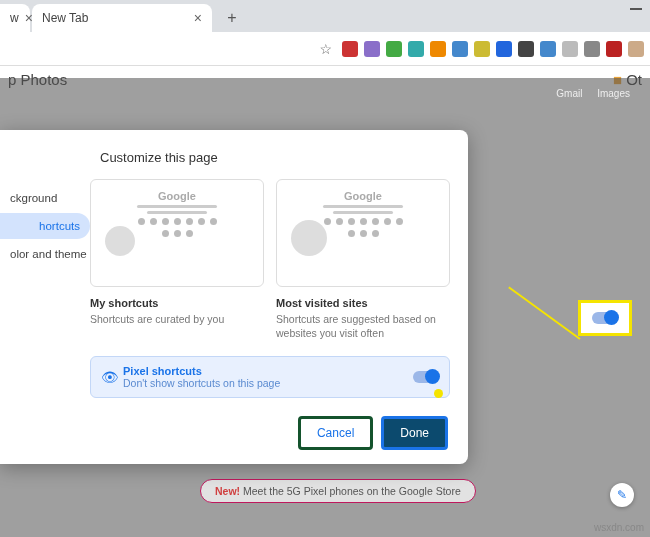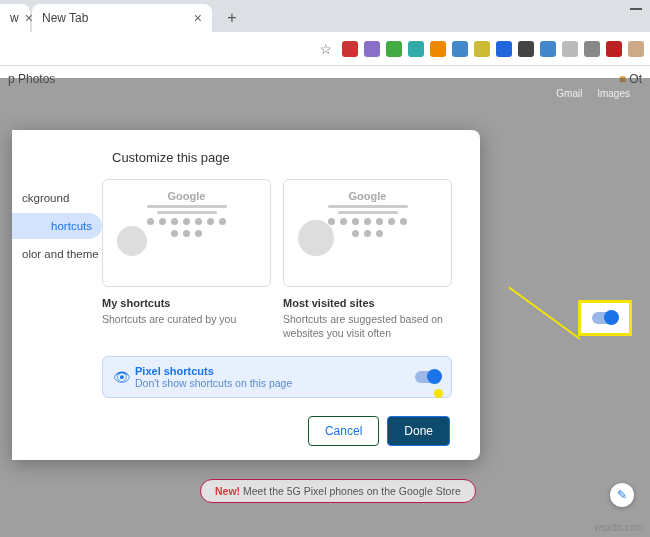--- a/index.html
+++ b/index.html
@@ -17,35 +17,35 @@
 .toolbar { height: 34px; background: #fff; border-bottom: 1px solid #ddd; display: flex; align-items: center; justify-content: flex-end; padding-right: 6px; gap: 6px; }
 .star-icon { color: #666; font-size: 14px; margin-right: 4px; }
 .ext { width: 16px; height: 16px; border-radius: 3px; display: inline-block; }
 .ext-red { background: #c33; } .ext-purple { background: #8a6fc9; } .ext-green { background: #4a4; }
 .ext-teal { background: #3aa; } .ext-orange { background: #e80; } .ext-blue { background: #48c; }
 .ext-yellow { background: #cb3; } .ext-navy { background: #26d; } .ext-dark { background: #444; }
 .ext-gray { background: #888; } .ext-lt { background: #bbb; } .ext-crimson { background: #b22; }
 .ext-tan { background: #ca8; }
 
 
-.bookmark-bar { height: 26px; background: #fff; display: flex; align-items: center; justify-content: space-between; padding: 0 8px; font-size: 12px; color: #444; }
+.bookmark-bar { height: 26px; background: #fff; display: flex; align-items: center; justify-content: space-between; padding: 0 8px; font-size: 15px; color: #444; }
 
 
 .overlay { position: absolute; top: 78px; left: 0; right: 0; bottom: 0; background: rgba(80,80,80,0.55); }
 .overlay-header { position: absolute; top: 10px; right: 20px; font-size: 10px; color: #eee; }
 .overlay-header span { margin-left: 12px; }
 
 
-.dialog { position: absolute; top: 130px; left: 12px; width: 468px; background: #fff; border-radius: 0 8px 8px 0; box-shadow: 0 4px 20px rgba(0,0,0,.3); padding-bottom: 14px; }
+.dialog { position: absolute; top: 130px; left: 0; width: 468px; background: #fff; border-radius: 0 8px 8px 0; box-shadow: 0 4px 20px rgba(0,0,0,.3); padding-bottom: 14px; }
 .dialog-title { font-size: 13px; color: #333; padding: 20px 0 14px 100px; }
 .dialog-body { display: flex; }
 .side-menu { width: 90px; padding-top: 6px; }
 .side-item { padding: 7px 10px; font-size: 11.5px; color: #444; border-radius: 0 14px 14px 0; margin-bottom: 2px; white-space: nowrap; }
 .side-item.selected { background: #d3e3fd; color: #1a73e8; text-align: right; }
-.content { flex: 1; padding-right: 28px; }
+.content { flex: 1; padding-right: 18px; }
 .cards { display: flex; gap: 12px; }
 .card { flex: 1; border: 1px solid #ddd; border-radius: 6px; padding: 10px; height: 108px; display: flex; align-items: center; justify-content: center; position: relative; }
 .card-glyph { position: relative; width: 100%; height: 100%; }
 .google-text { font-size: 11px; color: #aaa; text-align: center; font-weight: bold; }
 .line { height: 3px; background: #ccc; margin: 3px auto; width: 80px; border-radius: 2px; }
 .dots { display: flex; flex-wrap: wrap; width: 88px; margin: 4px auto 0; gap: 5px; justify-content: center; }
 .dot { width: 7px; height: 7px; background: #bbb; border-radius: 50%; }
 .head { position: absolute; left: 4px; top: 36px; width: 30px; height: 30px; background: #ddd; border-radius: 50%; }
 .globe { position: absolute; left: 4px; top: 30px; width: 36px; height: 36px; background: #ddd; border-radius: 50%; }
 .card-label { font-size: 11px; font-weight: bold; color: #333; margin-top: 10px; }
@@ -54,21 +54,21 @@
 
 .hide-row { margin-top: 16px; background: #e8f0fe; border: 1px solid #c3d7f7; border-radius: 6px; display: flex; align-items: center; padding: 8px 10px; }
 .hide-icon { width: 22px; color: #1a73e8; font-size: 14px; }
 .hide-text { flex: 1; }
 .hide-title { font-size: 11px; font-weight: bold; color: #1a73e8; }
 .hide-sub { font-size: 10.5px; color: #5a8ad0; }
 .toggle { width: 26px; height: 12px; background: #9bb7e8; border-radius: 6px; position: relative; }
 .toggle::after { content: ''; position: absolute; right: -1px; top: -2px; width: 15px; height: 15px; background: #1a73e8; border-radius: 50%; }
 
 .buttons { display: flex; justify-content: flex-end; gap: 8px; margin-top: 18px; padding-right: 2px; }
-.btn { padding: 7px 16px; font-size: 12px; border-radius: 4px; cursor: pointer; border: 1px solid #14532d; background: #fff; color: #1a73e8; }
+.btn { padding: 7px 16px; font-size: 12px; border-radius: 4px; cursor: pointer; border: 3px solid #14532d; background: #fff; color: #1a73e8; }
 .btn.primary { background: #0c4a6e; border-color: #1a73e8; color: #fff; }
 
 
 .highlight-box { position: absolute; top: 300px; right: 18px; width: 54px; height: 36px; border: 3px solid #f5e400; background: #fff; display: flex; align-items: center; justify-content: center; }
 .pointer-line { position: absolute; top: 338px; right: 70px; width: 88px; height: 2px; background: #f5e400; transform: rotate(36deg); transform-origin: right center; }
 .pointer-dot { position: absolute; top: 389px; left: 434px; width: 9px; height: 9px; background: #f5e400; border-radius: 50%; }
 
 .promo { position: absolute; bottom: 34px; left: 200px; border: 1px solid #be185d; border-radius: 14px; background: rgba(255,255,255,.7); padding: 5px 14px; font-size: 10.5px; color: #555; }
 .promo .new { color: #d04040; font-weight: bold; }
 .edit-fab { position: absolute; bottom: 30px; right: 16px; width: 24px; height: 24px; background: #fff; border-radius: 50%; display: flex; align-items: center; justify-content: center; color: #1a73e8; box-shadow: 0 1px 4px rgba(0,0,0,.3); }

